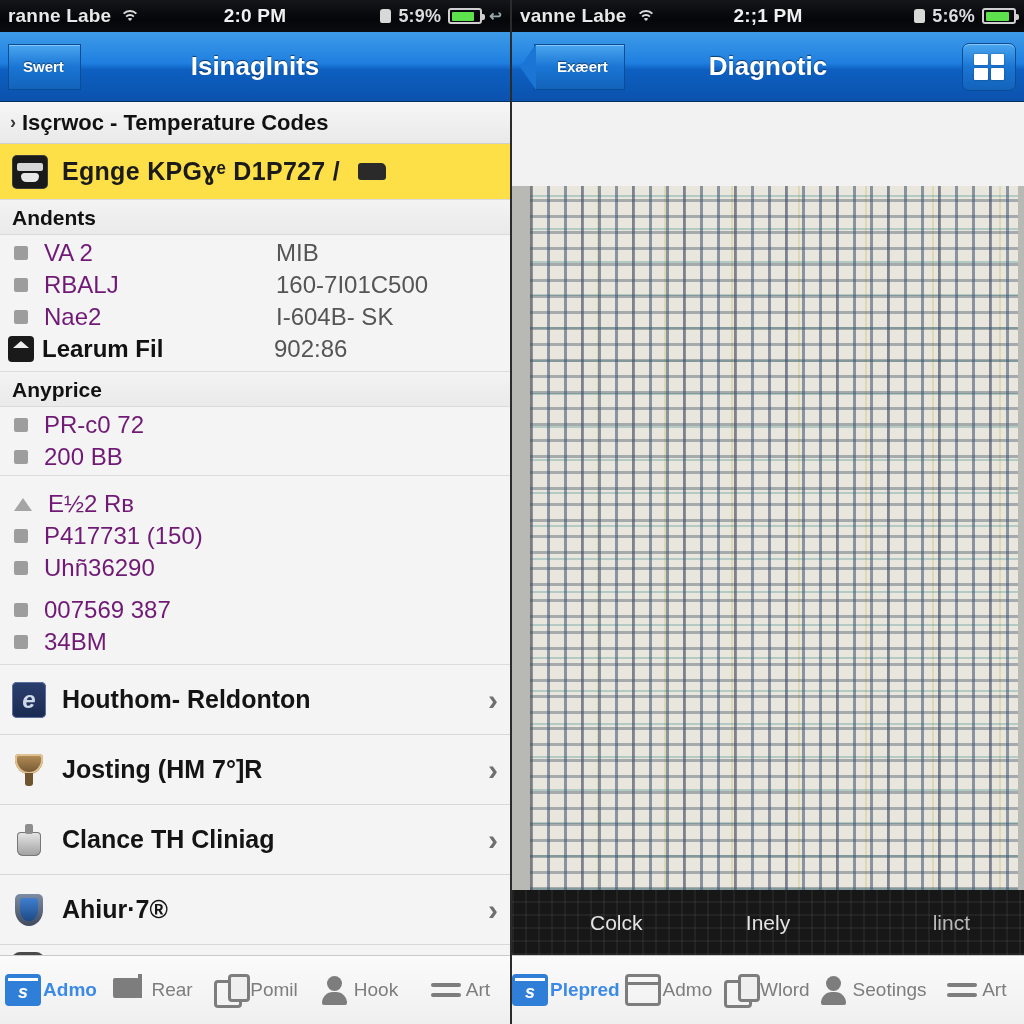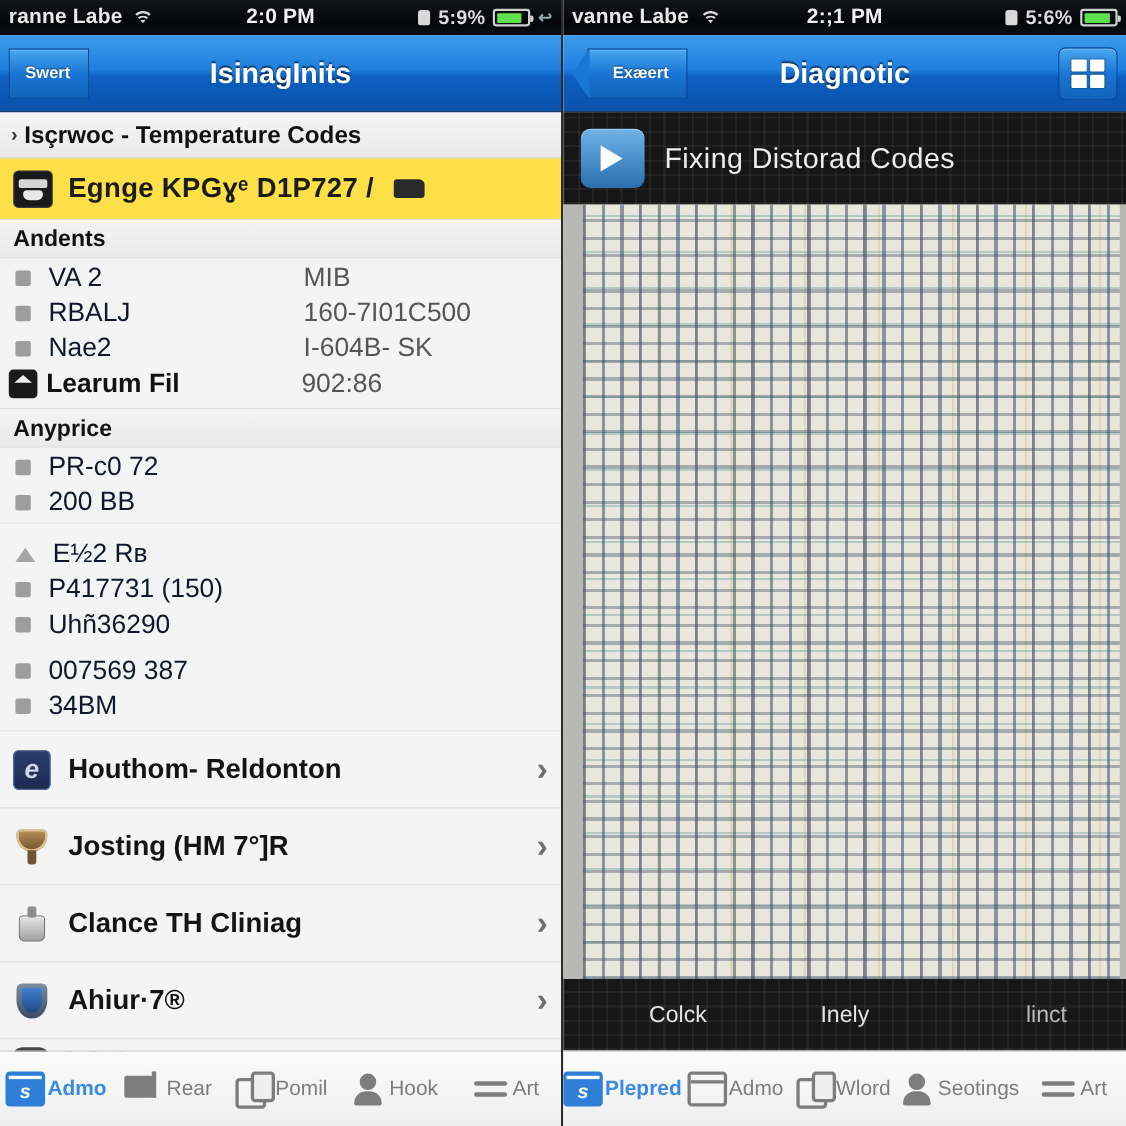--- a/index.html
+++ b/index.html
@@ -158,21 +158,21 @@
     border-right:9px solid transparent;border-bottom:13px solid #a5a5a5;border-radius:0;
   }
   .kv-row .bullet.gemico {
     width:26px;height:26px;background:#1a1a1a;border-radius:4px;position:relative;margin-right:8px;margin-left:-6px;
   }
   .kv-row .bullet.gemico::after{
     content:"";position:absolute;left:50%;top:5px;transform:translateX(-50%);
     width:0;height:0;border-left:8px solid transparent;border-right:8px solid transparent;
     border-bottom:7px solid #efefef;
   }
-  .kv-row .k { font-size: 24px; color:#0f172a; min-width: 232px; }
+  .kv-row .k { font-size: 24px; color:#701a75; min-width: 232px; }
   .kv-row .k.bold { font-weight:bold; color:#111; }
   .kv-row .v { font-size: 24px; color:#555; }
 
   .two-col { display:flex;flex-direction:column; }
   .two-col > div { flex: 1 1 50%; }
   .two-col .kv-row .k { min-width: 0; }
 
   .navrow {
     display:flex; align-items:center; gap:16px;
     padding: 0 12px; height: 70px;
@@ -511,24 +511,20 @@
       <div class="gridbtn">
         <span class="g">
             <i></i>
             <i></i>
             <i></i>
             <i></i>
           </span>
       </div>
     </div>
 
-    <div class="vidtitlebar">
-      <div class="playbtn"></div>
-      <div class="vidtitle">Fixing Distorad Codes</div>
-    </div>
 
     <div class="mediaarea">
       <div class="noise"></div>
     </div>
 
     <div class="captionbar">
       <div class="cap">Colck</div>
       <div class="cap">Inely</div>
       <div class="cap">linct</div>
     </div>

